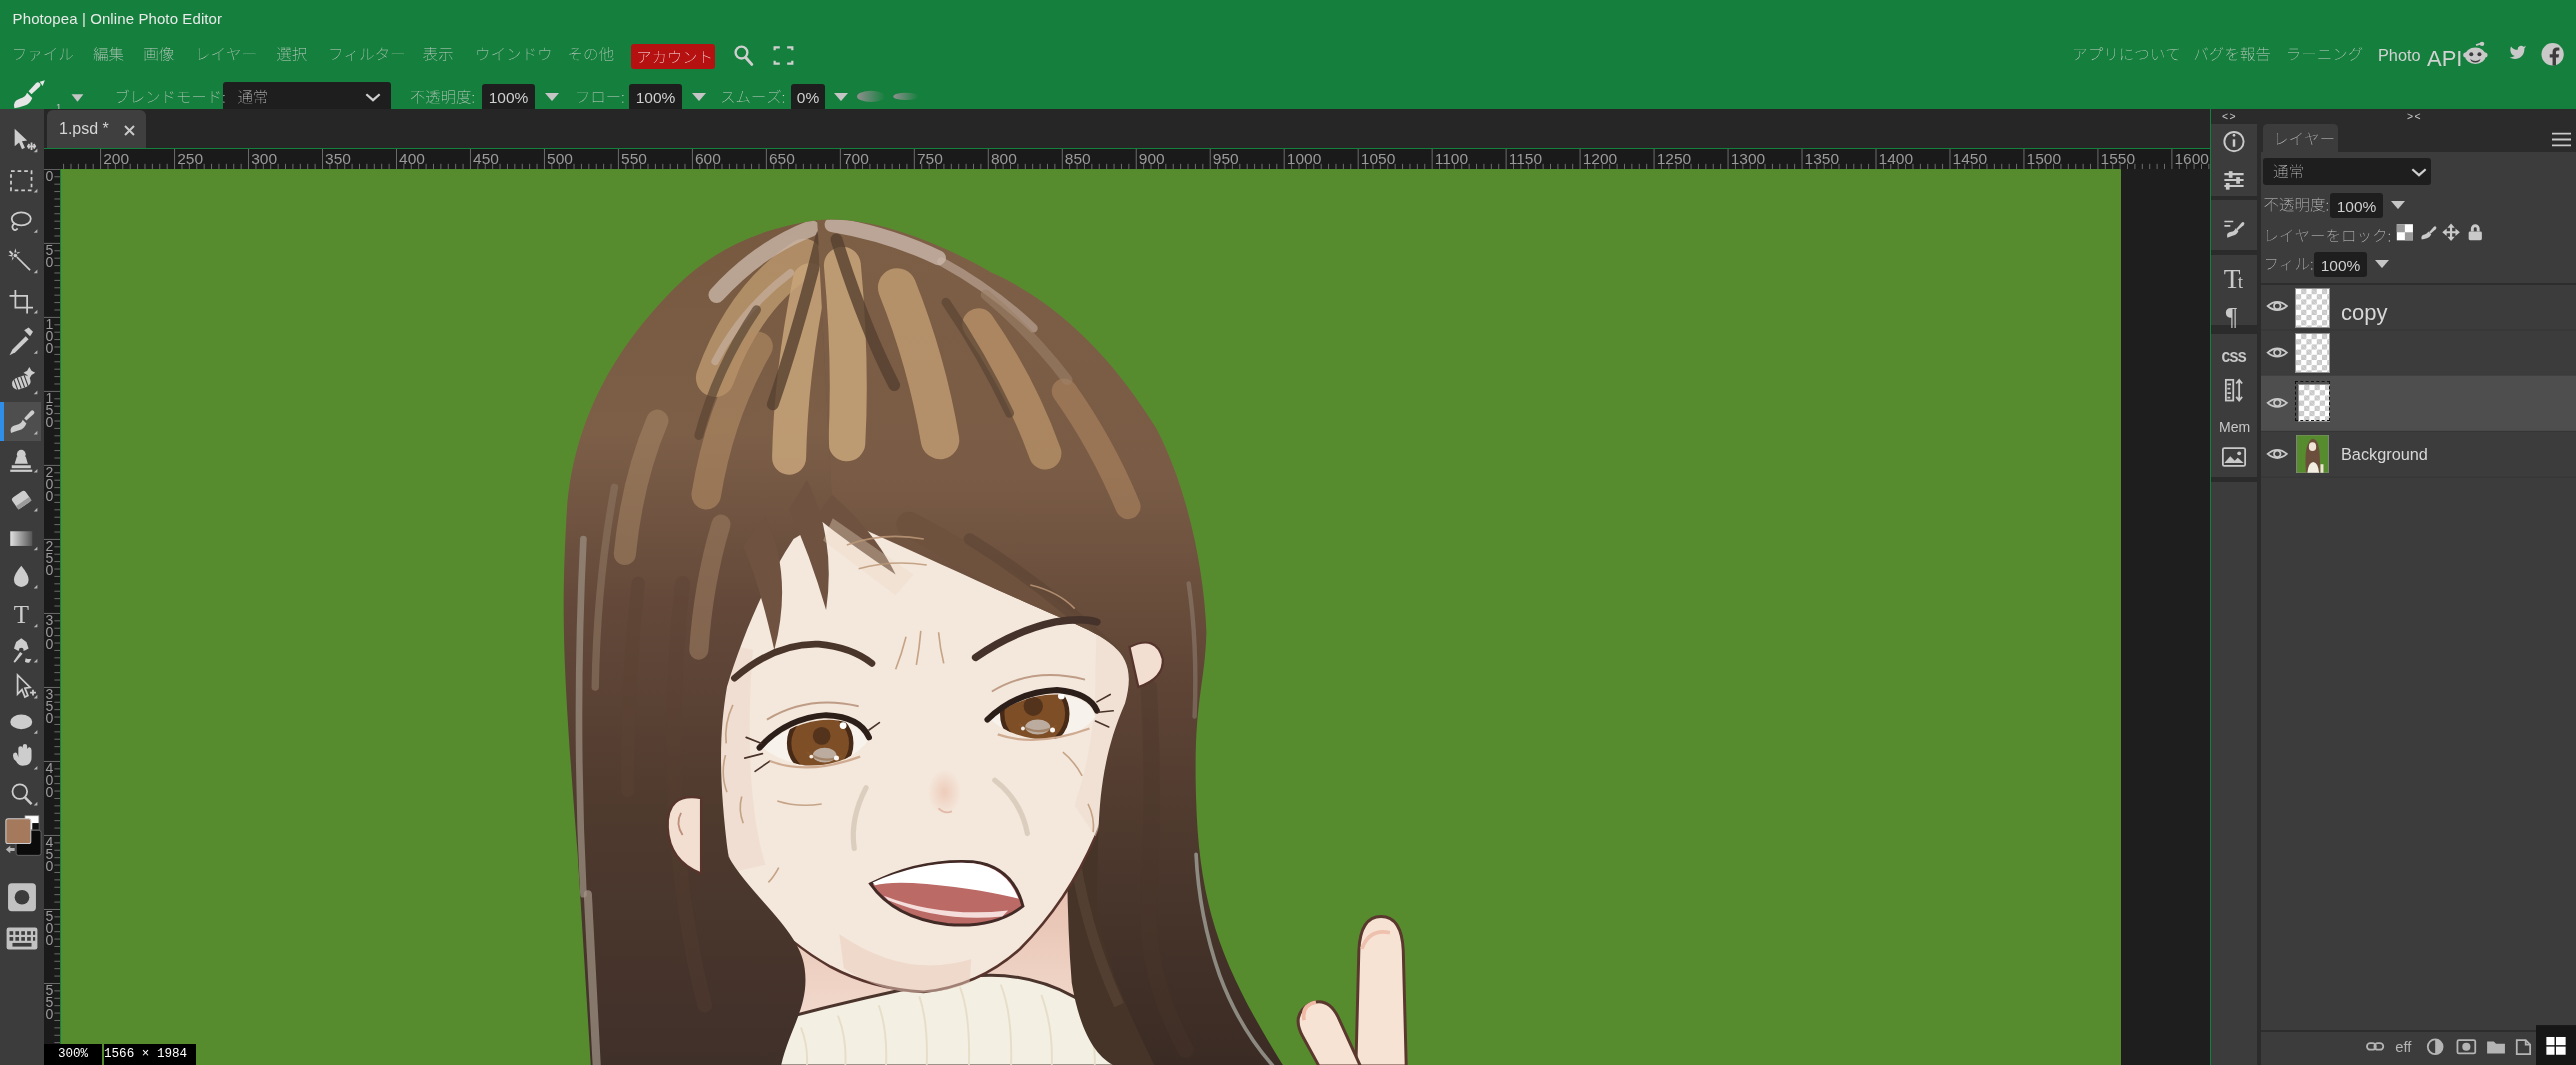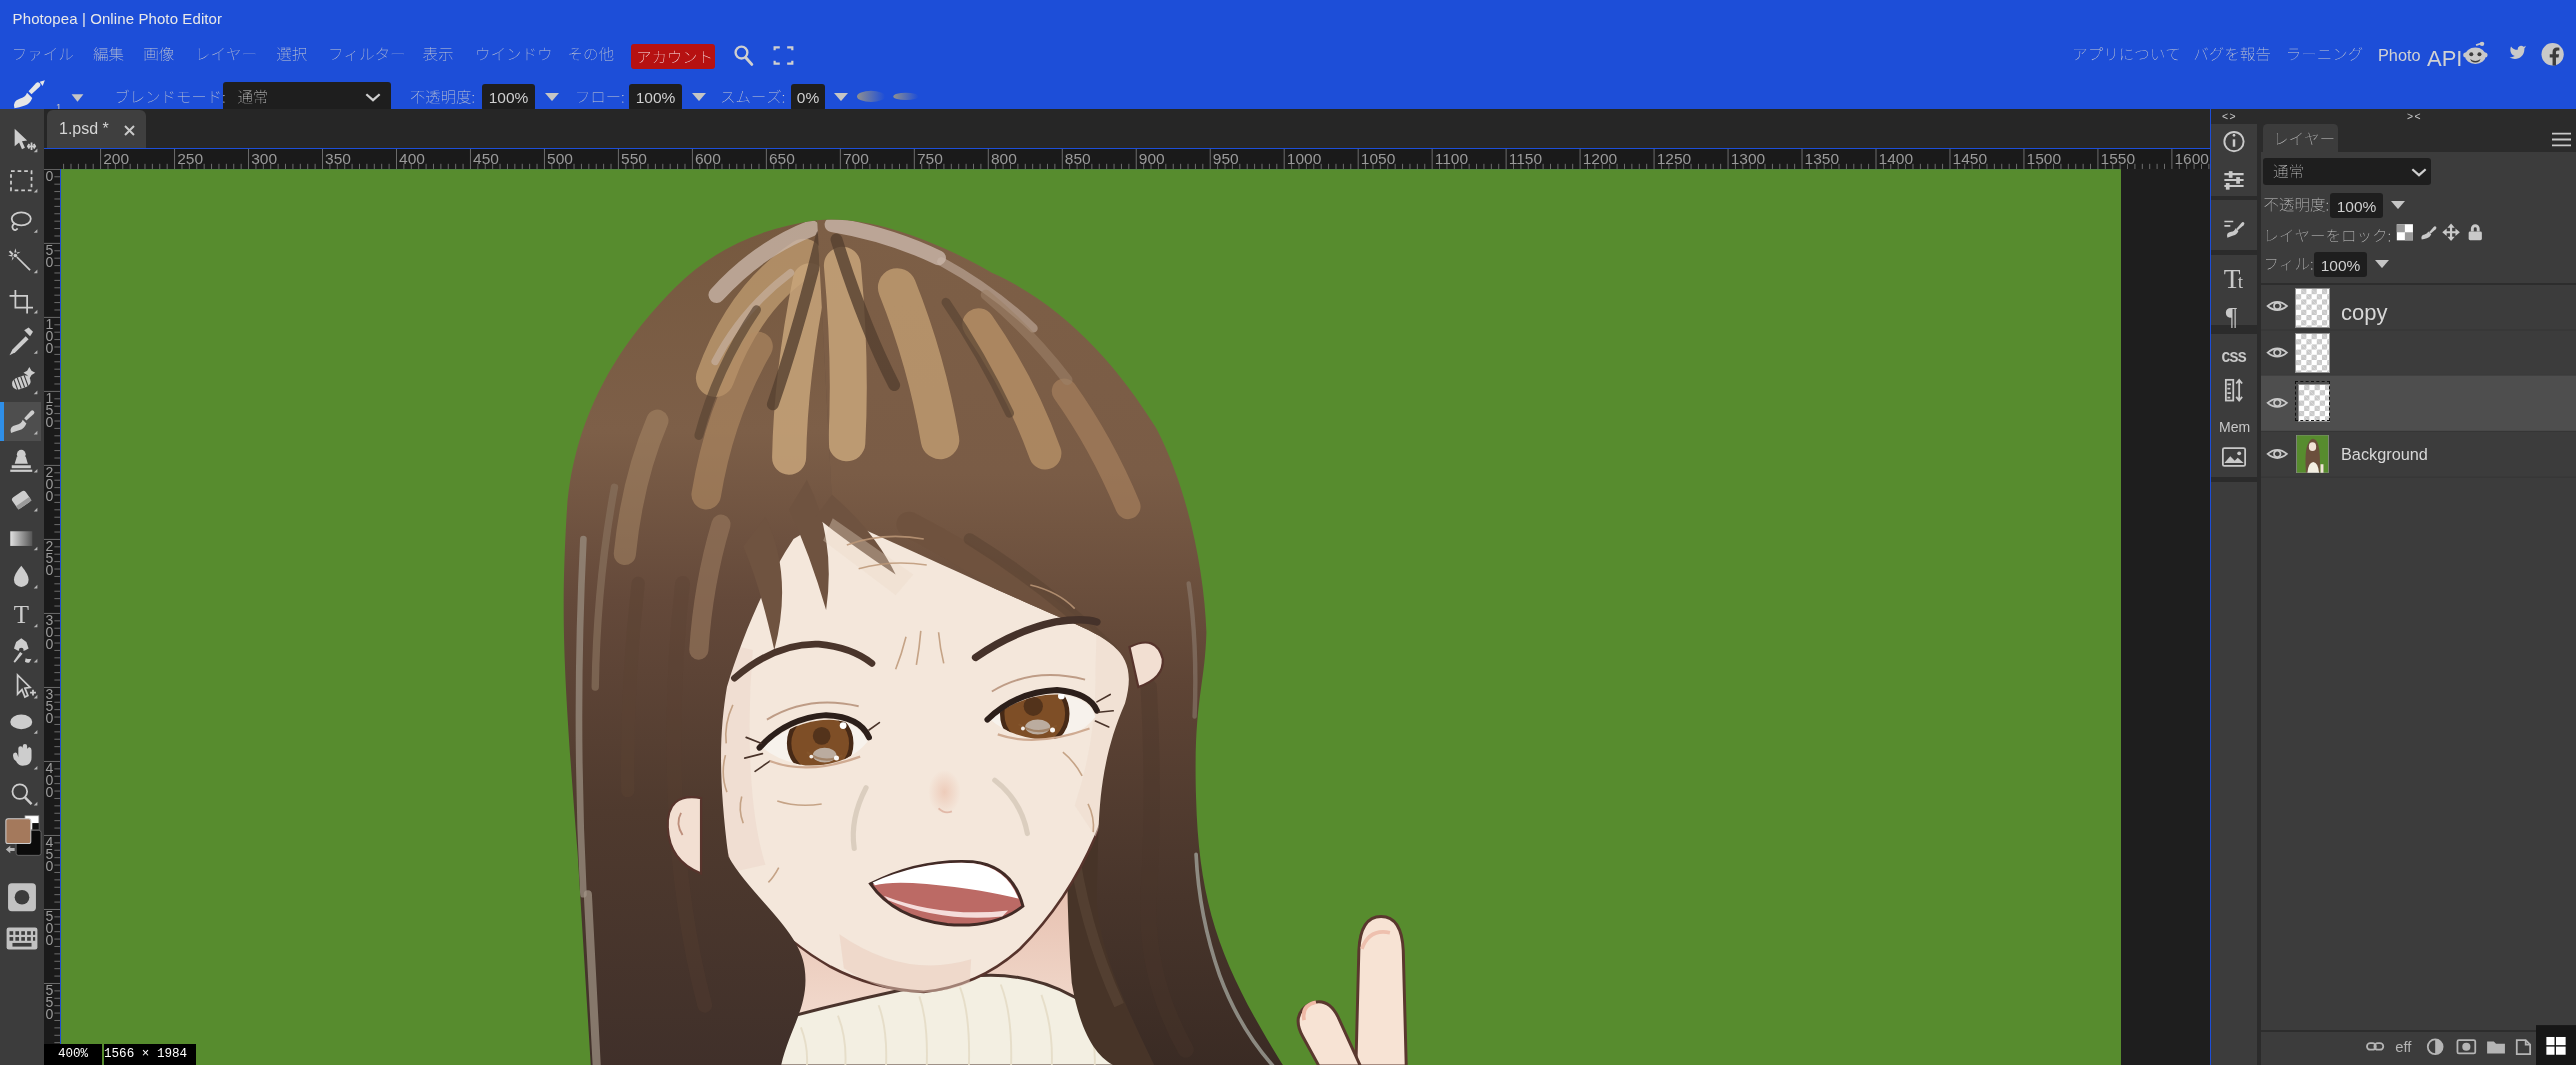--- a/index.html
+++ b/index.html
@@ -1,17 +1,17 @@
 <!DOCTYPE html>
 <html style="font-size:12px"><head><meta charset="utf-8"><style>
 *{margin:0;padding:0;box-sizing:border-box}
 html,body{width:2576px;height:1065px;overflow:hidden;background:#3c3c3c}
 body{font-family:"Liberation Sans",sans-serif;-webkit-font-smoothing:antialiased}
 .abs{position:absolute}
-#app{position:absolute;left:0;top:0;width:2576px;height:1065px;background:#1d4ed8}
+#app{position:absolute;left:0;top:0;width:2576px;height:1065px;background:#15803d}
 .lat{position:absolute;color:#cfcfcf;white-space:nowrap}
 </style></head><body>
 <div id="app">
     <svg width="0" height="0" style="position:absolute">
       <defs>
         <path id="jp-file" d="M83 -66Q83 -66 83 -65Q83 -65 82 -63Q82 -59 80 -54Q79 -49 77 -44Q75 -39 73 -34Q70 -30 68 -26Q63 -20 58 -16Q52 -11 46 -7Q39 -3 29 0L26 -3Q36 -6 43 -9Q50 -13 56 -18Q61 -22 65 -28Q69 -33 72 -39Q75 -46 77 -53Q79 -59 80 -65Q78 -65 74 -65Q70 -65 64 -65Q58 -65 51 -65Q45 -65 39 -65Q33 -65 29 -65Q25 -65 24 -65Q22 -65 20 -65Q18 -65 16 -64L16 -68Q17 -68 18 -68Q20 -68 21 -68Q22 -68 24 -68Q25 -68 28 -68Q31 -68 36 -68Q40 -68 46 -68Q51 -68 57 -68Q62 -68 67 -68Q71 -68 74 -68Q77 -68 78 -68Q79 -68 80 -68Q80 -68 81 -68L83 -66ZM184 -51Q184 -51 184 -50Q183 -50 183 -50Q182 -48 180 -45Q179 -43 176 -39Q173 -36 170 -33Q166 -29 162 -27L159 -29Q164 -31 168 -35Q171 -39 175 -43Q178 -47 179 -50Q178 -50 174 -50Q169 -50 164 -50Q158 -50 152 -50Q146 -50 140 -50Q135 -50 131 -50Q128 -50 127 -50Q125 -50 123 -50Q121 -50 119 -49L119 -53Q121 -53 123 -53Q125 -53 127 -53Q128 -53 132 -53Q135 -53 141 -53Q146 -53 152 -53Q159 -53 164 -53Q170 -53 174 -53Q178 -53 180 -53Q180 -53 181 -53Q181 -53 181 -53Q182 -53 182 -53L184 -51ZM151 -41Q151 -34 151 -28Q150 -22 149 -17Q147 -12 145 -8Q142 -4 138 -1Q134 3 128 6L125 3Q126 3 128 2Q129 2 131 1Q138 -4 142 -10Q146 -16 147 -23Q148 -30 148 -36Q148 -37 148 -38Q148 -40 148 -41L151 -41ZM211 -33Q223 -37 235 -42Q246 -48 255 -53Q260 -56 265 -60Q269 -63 273 -67Q278 -71 281 -76L284 -73Q280 -69 275 -65Q271 -61 266 -57Q261 -54 255 -50Q250 -46 243 -43Q236 -39 229 -36Q221 -33 213 -30L211 -33ZM253 -51L256 -53L256 -6Q256 -5 257 -3Q257 -2 257 0Q257 1 257 2L253 2Q253 1 253 0Q253 -2 253 -3Q253 -5 253 -6L253 -51ZM354 -2Q355 -3 355 -4Q355 -5 355 -6Q355 -7 355 -10Q355 -14 355 -19Q355 -24 355 -30Q355 -36 355 -43Q355 -49 355 -54Q355 -59 355 -63Q355 -66 355 -67Q355 -70 355 -71Q355 -73 355 -74L358 -74Q358 -73 358 -71Q358 -70 358 -67Q358 -66 358 -63Q358 -59 358 -53Q358 -47 358 -41Q358 -34 358 -28Q358 -21 358 -16Q358 -11 358 -8Q358 -4 358 -4Q363 -7 369 -11Q376 -15 382 -20Q387 -26 392 -32L394 -30Q389 -24 383 -18Q378 -13 371 -9Q365 -5 359 -2Q358 -1 358 -1Q357 0 357 0L354 -2ZM309 -2Q315 -6 320 -12Q324 -19 327 -27Q328 -30 329 -36Q329 -41 330 -47Q330 -53 330 -58Q330 -64 330 -68Q330 -69 330 -70Q330 -72 330 -73L333 -73Q333 -72 333 -71Q333 -70 333 -69Q333 -69 333 -68Q333 -64 333 -58Q333 -53 332 -47Q332 -40 331 -35Q331 -29 330 -26Q328 -18 323 -11Q318 -4 312 0L309 -2Z"></path>
         <path id="jp-edit" d="M61 -34L64 -34L64 6L61 6L61 -34ZM75 -34L78 -34L78 6L75 6L75 -34ZM40 -76L93 -76L93 -74L40 -74L40 -76ZM49 -17L92 -17L92 -14L49 -14L49 -17ZM44 -65L47 -65L47 -42Q47 -36 46 -30Q46 -24 45 -18Q44 -12 41 -6Q39 0 35 5Q34 4 34 4Q34 4 33 3Q33 3 32 3Q36 -2 38 -8Q41 -14 42 -19Q43 -25 44 -31Q44 -37 44 -42L44 -65ZM45 -65L91 -65L91 -44L45 -44L45 -47L88 -47L88 -62L45 -62L45 -65ZM47 -35L92 -35L92 -32L50 -32L50 7L47 7L47 -35ZM90 -35L93 -35L93 3Q93 4 92 5Q92 6 91 6Q90 7 88 7Q86 7 83 7Q83 6 83 6Q82 5 82 4Q84 4 86 4Q88 4 89 4Q90 4 90 3L90 -35ZM21 -83L24 -82Q22 -78 20 -74Q18 -70 16 -67Q14 -63 12 -60L10 -61Q12 -64 14 -68Q16 -72 18 -76Q20 -80 21 -83ZM32 -72L35 -71Q32 -65 28 -59Q24 -53 20 -47Q16 -41 12 -37L10 -38Q12 -41 16 -45Q18 -50 22 -54Q24 -59 27 -64Q30 -68 32 -72ZM5 -65L7 -66Q10 -64 12 -61Q15 -58 18 -55Q20 -52 21 -50L19 -48Q18 -50 16 -53Q13 -56 10 -59Q8 -62 5 -65ZM27 -50L30 -51Q32 -48 34 -44Q36 -41 37 -37Q38 -34 39 -31L36 -30Q36 -32 34 -36Q33 -40 31 -43Q29 -47 27 -50ZM4 -38Q10 -39 18 -39Q26 -40 35 -40L35 -37Q26 -37 18 -36Q10 -36 4 -35L4 -38ZM29 -27L32 -28Q34 -24 35 -18Q37 -13 37 -10L34 -9Q34 -12 32 -18Q31 -23 29 -27ZM11 -28L14 -27Q13 -20 11 -13Q9 -7 7 -2Q6 -2 6 -2Q5 -2 5 -3Q4 -3 4 -3Q7 -8 8 -14Q10 -21 11 -28ZM21 -38L24 -38L24 7L21 7L21 -38ZM106 -22L194 -22L194 -19L106 -19L106 -22ZM120 -58L183 -58L183 -55L120 -55L120 -58ZM120 -46L184 -46L184 -43L120 -43L120 -46ZM120 -70L187 -70L187 -67L120 -67L120 -70ZM149 -69L152 -69L152 -32L149 -32L149 -69ZM148 -32L151 -32L151 7L148 7L148 -32ZM146 -22L149 -20Q145 -16 140 -12Q135 -8 129 -5Q124 -2 118 1Q112 4 107 6Q106 5 106 4Q105 3 104 3Q110 1 116 -1Q121 -4 127 -7Q133 -10 138 -14Q143 -18 146 -22ZM153 -21Q157 -18 162 -14Q167 -11 173 -8Q178 -5 184 -2Q190 0 196 2Q196 2 195 2Q195 3 195 3Q194 4 194 4Q188 3 182 0Q176 -2 170 -6Q165 -9 160 -12Q154 -16 151 -20L153 -21ZM154 -83L157 -82Q155 -79 153 -75Q151 -71 150 -68L147 -69Q149 -72 151 -76Q153 -80 154 -83ZM127 -83L130 -83Q128 -78 124 -72Q121 -66 116 -60Q112 -54 106 -50Q105 -50 105 -50Q105 -51 104 -51Q104 -51 103 -51Q109 -56 114 -62Q118 -67 122 -73Q125 -78 127 -83ZM119 -68L122 -68L122 -34L191 -34L191 -31L119 -31L119 -68Z"></path>
         <path id="jp-image" d="M11 -3L89 -3L89 0L11 0L11 -3ZM6 -76L93 -76L93 -73L6 -73L6 -76ZM10 -60L13 -60L13 7L10 7L10 -60ZM88 -60L91 -60L91 6L88 6L88 -60ZM48 -75L51 -75L51 -57L48 -57L48 -75ZM48 -58L51 -58L51 -16L48 -16L48 -58ZM28 -35L28 -17L71 -17L71 -35L28 -35ZM28 -56L28 -38L71 -38L71 -56L28 -56ZM25 -59L74 -59L74 -14L25 -14L25 -59ZM148 -83L152 -82Q148 -76 142 -68Q135 -60 127 -54Q126 -55 126 -55Q125 -56 124 -56Q130 -60 135 -65Q139 -69 143 -74Q146 -79 148 -83ZM146 -76L172 -76L172 -73L144 -73L146 -76ZM137 -61L137 -46L188 -46L188 -61L137 -61ZM134 -64L191 -64L191 -43L134 -43L134 -64ZM161 -63L164 -63L164 -45L161 -45L161 -63ZM160 -46L163 -44Q158 -41 153 -38Q147 -34 141 -32Q135 -29 129 -27Q129 -27 129 -28Q128 -28 128 -29Q127 -29 127 -29Q133 -31 139 -34Q145 -36 150 -39Q156 -42 160 -46ZM151 -38L153 -39Q158 -35 162 -30Q165 -24 167 -19Q169 -14 169 -9Q169 -4 167 0Q166 3 163 5Q161 6 159 7Q157 7 155 7Q153 7 151 7Q148 7 146 7Q146 6 146 5Q146 5 145 4Q148 4 150 4Q153 4 154 4Q156 4 158 4Q160 4 161 3Q164 1 165 -3Q166 -8 165 -14Q164 -20 161 -26Q157 -32 151 -38ZM159 -31L161 -30Q158 -26 152 -23Q147 -20 142 -17Q136 -14 131 -12Q130 -13 130 -14Q129 -15 128 -15Q133 -17 139 -19Q145 -22 150 -25Q155 -28 159 -31ZM164 -20L167 -18Q162 -14 156 -9Q149 -5 142 -1Q135 3 128 5Q128 5 127 4Q127 3 126 3Q131 1 136 -1Q142 -4 147 -7Q152 -10 157 -13Q161 -17 164 -20ZM191 -39L193 -37Q189 -33 184 -30Q178 -26 174 -23L172 -25Q175 -27 178 -29Q182 -32 185 -34Q188 -37 191 -39ZM166 -45Q168 -35 173 -26Q177 -18 183 -11Q188 -4 195 0Q195 0 194 1Q194 1 194 1Q193 2 193 2Q186 -2 180 -9Q174 -16 170 -25Q166 -34 163 -44L166 -45ZM171 -76L172 -76L172 -76L174 -75Q172 -72 170 -68Q167 -64 164 -62Q164 -62 163 -62Q163 -63 162 -63Q165 -66 167 -69Q169 -73 171 -76L171 -76ZM126 -82L128 -82Q126 -73 122 -65Q118 -57 114 -50Q109 -43 104 -37Q104 -37 104 -38Q104 -38 103 -38Q103 -39 102 -39Q107 -44 111 -51Q116 -58 119 -66Q123 -74 126 -82ZM117 -61L120 -63L120 -63L120 7L117 7L117 -61Z"></path>
         <path id="jp-layer" d="M25 -2Q25 -3 25 -4Q26 -4 26 -6Q26 -7 26 -11Q26 -16 26 -22Q26 -28 26 -35Q26 -42 26 -48Q26 -54 26 -59Q26 -64 26 -66Q26 -67 25 -68Q25 -70 25 -71Q25 -72 25 -73L29 -73Q29 -72 29 -70Q28 -67 28 -66Q28 -64 28 -60Q28 -56 28 -51Q28 -45 28 -39Q28 -33 28 -27Q28 -21 28 -16Q28 -11 28 -8Q28 -5 28 -4Q37 -6 45 -10Q54 -13 61 -18Q69 -22 76 -28Q82 -33 87 -40L88 -37Q79 -25 64 -16Q49 -7 30 -2Q29 -1 28 -1Q28 -1 27 -1L25 -2ZM111 -33Q123 -37 135 -42Q146 -48 155 -53Q160 -56 165 -60Q169 -63 173 -67Q178 -71 181 -76L184 -73Q180 -69 175 -65Q171 -61 166 -57Q161 -54 155 -50Q150 -46 143 -43Q136 -39 129 -36Q121 -33 113 -30L111 -33ZM153 -51L156 -53L156 -6Q156 -5 157 -3Q157 -2 157 0Q157 1 157 2L153 2Q153 1 153 0Q153 -2 153 -3Q153 -5 153 -6L153 -51ZM232 -77Q232 -76 232 -74Q233 -73 233 -71Q234 -67 236 -61Q238 -55 239 -48Q241 -41 243 -34Q245 -27 247 -21Q249 -15 250 -11Q251 -6 252 -5Q252 -4 252 -3Q252 -2 253 -1Q253 0 254 1L250 2Q250 1 249 -1Q249 -2 248 -4Q248 -5 247 -9Q246 -14 244 -19Q243 -25 241 -32Q239 -38 237 -45Q236 -51 234 -57Q233 -62 232 -66Q231 -69 230 -70Q230 -72 229 -74Q228 -75 228 -76L232 -77ZM289 -63Q287 -59 284 -55Q281 -50 278 -46Q274 -41 270 -37Q267 -33 264 -31L260 -32Q264 -35 267 -39Q271 -42 274 -46Q278 -50 280 -54Q283 -58 285 -61Q284 -60 280 -60Q275 -59 269 -58Q263 -56 255 -55Q248 -53 240 -52Q233 -50 226 -49Q220 -48 215 -47Q211 -46 209 -46L208 -49Q210 -49 212 -50Q214 -50 217 -50Q218 -50 222 -51Q226 -52 232 -53Q237 -54 244 -55Q251 -57 257 -58Q264 -59 270 -60Q276 -61 279 -62Q283 -63 284 -63Q285 -63 286 -64Q286 -64 287 -64L289 -63ZM311 -40Q312 -40 314 -40Q316 -40 318 -40Q320 -40 323 -40Q324 -40 327 -40Q330 -40 334 -40Q339 -40 344 -40Q350 -40 355 -40Q361 -40 366 -40Q371 -40 374 -40Q378 -40 379 -40Q383 -40 385 -40Q387 -40 389 -40L389 -36Q387 -37 385 -37Q382 -37 379 -37Q378 -37 374 -37Q371 -37 366 -37Q361 -37 355 -37Q350 -37 344 -37Q339 -37 334 -37Q330 -37 327 -37Q324 -37 323 -37Q319 -37 316 -37Q313 -37 311 -36L311 -40Z"></path>
         <path id="jp-select" d="M23 -43L23 -9L20 -9L20 -40L5 -40L5 -43L23 -43ZM23 -10Q27 -4 34 -1Q42 2 52 2Q56 2 62 2Q67 2 74 2Q80 2 86 2Q91 2 95 2Q95 2 95 3Q94 3 94 4Q94 4 94 5Q90 5 85 5Q79 5 73 5Q67 5 62 5Q56 5 52 5Q42 5 34 2Q26 -2 21 -8Q18 -4 14 -1Q10 3 7 6L4 4Q8 1 12 -3Q16 -7 20 -10L23 -10ZM7 -79L9 -81Q12 -78 16 -75Q19 -72 22 -69Q24 -66 26 -64L24 -62Q22 -64 19 -68Q17 -71 14 -74Q10 -77 7 -79ZM31 -39L92 -39L92 -36L31 -36L31 -39ZM28 -24L95 -24L95 -21L28 -21L28 -24ZM48 -49L51 -49L51 -23L48 -23L48 -49ZM72 -49L75 -49L75 -23L72 -23L72 -49ZM34 -67L54 -67L54 -75L30 -75L30 -78L57 -78L57 -64L34 -64L34 -67ZM32 -67L35 -67L35 -55Q35 -54 36 -54Q37 -53 40 -53Q40 -53 42 -53Q44 -53 47 -53Q49 -53 51 -53Q53 -53 54 -53Q56 -53 57 -54Q57 -55 57 -59Q58 -59 59 -59Q60 -58 60 -58Q60 -54 59 -52Q58 -51 54 -51Q54 -51 52 -51Q50 -51 47 -51Q44 -51 42 -51Q40 -51 40 -51Q37 -51 35 -51Q34 -51 33 -52Q32 -53 32 -55L32 -67ZM67 -67L87 -67L87 -75L64 -75L64 -78L90 -78L90 -64L67 -64L67 -67ZM65 -67L68 -67L68 -56Q68 -54 69 -54Q70 -53 73 -53Q74 -53 76 -53Q78 -53 81 -53Q83 -53 86 -53Q88 -53 89 -53Q91 -53 92 -54Q92 -56 92 -60Q93 -60 94 -59Q95 -59 95 -59Q95 -54 94 -52Q93 -51 89 -51Q89 -51 86 -51Q84 -51 81 -51Q78 -51 76 -51Q74 -51 73 -51Q70 -51 68 -51Q67 -51 66 -52Q65 -53 65 -56L65 -67ZM70 -16L72 -18Q76 -16 79 -14Q83 -12 86 -10Q89 -7 92 -5L89 -3Q86 -6 81 -10Q76 -14 70 -16ZM51 -18L54 -18Q50 -14 45 -10Q39 -6 34 -4Q34 -4 34 -4Q33 -5 33 -5Q32 -6 32 -6Q37 -8 42 -12Q47 -15 51 -18ZM146 -77L149 -77L149 -43Q149 -37 149 -31Q148 -24 147 -17Q145 -11 142 -5Q139 2 134 7Q134 7 133 6Q133 6 132 6Q132 5 132 5Q137 0 140 -6Q142 -12 144 -18Q145 -25 146 -31Q146 -37 146 -43L146 -77ZM169 -42Q171 -31 175 -22Q179 -13 184 -6Q190 1 197 5Q197 5 196 5Q196 6 195 6Q195 7 195 7Q187 3 182 -4Q176 -11 172 -21Q168 -30 166 -41L169 -42ZM148 -77L191 -77L191 -40L148 -40L148 -43L188 -43L188 -74L148 -74L148 -77ZM105 -62L140 -62L140 -58L105 -58L105 -62ZM122 -83L125 -83L125 2Q125 4 124 5Q123 6 122 6Q120 7 117 7Q114 7 108 7Q108 7 108 6Q107 5 107 4Q112 4 115 4Q119 4 120 4Q121 4 121 4Q122 3 122 2L122 -83ZM104 -28Q109 -29 115 -31Q120 -32 127 -34Q134 -36 140 -38L141 -35Q131 -33 122 -30Q113 -27 105 -25L104 -28Z"></path>
@@ -727,15 +727,15 @@
         <rect x="27" y="29" width="13" height="11"></rect>
 </g>
     </svg>
     <svg class="abs" style="left:2211px;top:109px" width="365" height="222" viewBox="0 0 494 300">
       <use href="#jp-layer" transform="translate(84 48) scale(0.2100)" fill="#d2d2d2"></use>
       <use href="#jp-normal" transform="translate(84 92) scale(0.2100)" fill="#d2d2d2"></use>
       <use href="#jp-opacity" transform="translate(71 137) scale(0.2100)" fill="#d2d2d2"></use>
       <use href="#jp-lock" transform="translate(71 179) scale(0.2100)" fill="#d2d2d2"></use>
       <use href="#jp-fill" transform="translate(71 217) scale(0.2100)" fill="#d2d2d2"></use>
     </svg>
-    <div class="abs" style="left:44px;top:1044px;width:58px;height:21.5px;background:#000;color:#fff;font-size:12.6px;text-align:center;line-height:21.5px;font-family:'Liberation Mono',monospace">400%</div>
+    <div class="abs" style="left:44px;top:1044px;width:58px;height:21.5px;background:#000;color:#fff;font-size:12.6px;text-align:center;line-height:21.5px;font-family:'Liberation Mono',monospace">300%</div>
     <div class="abs" style="left:104px;top:1044px;width:92px;height:21.5px;background:#000;color:#fff;font-size:12.6px;text-align:left;line-height:21.5px;font-family:'Liberation Mono',monospace">1566 × 1984</div>
   </div>
 
 </body></html>

